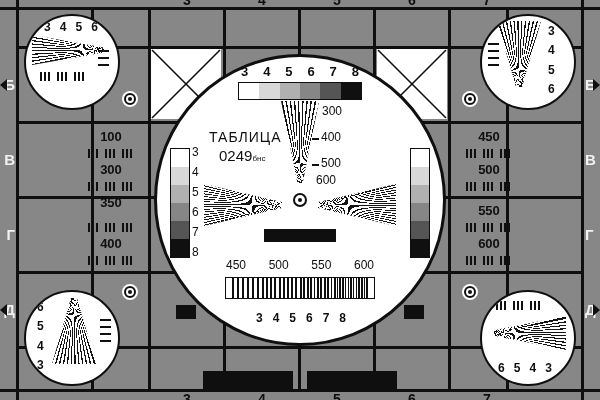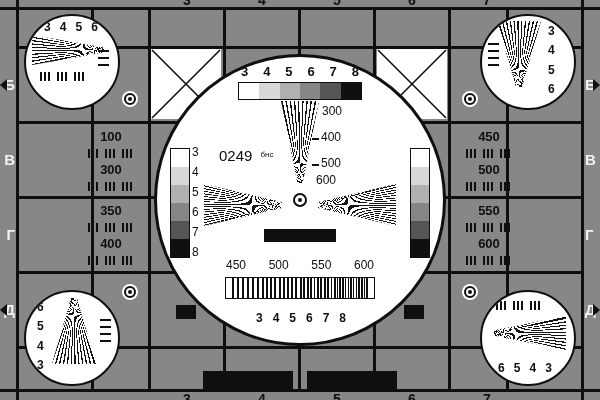--- a/index.html
+++ b/index.html
@@ -42,21 +42,21 @@
   .steps-v i{flex:1;}
   .fan{position:absolute;}
   .fan.cw{background:repeating-conic-gradient(from 347deg at 50% 100%,#131313 0 1deg,rgba(0,0,0,0) 1deg 2.9deg);clip-path:polygon(0 0,100% 0,57% 100%,43% 100%);}
   .fan.cl{background:repeating-conic-gradient(from 255deg at 100% 50%,#131313 0 0.7deg,rgba(0,0,0,0) 0.7deg 1.9deg);clip-path:polygon(0 0,0 100%,100% 57%,100% 43%);}
   .fan.cr{background:repeating-conic-gradient(from 75deg at 0% 50%,#131313 0 0.7deg,rgba(0,0,0,0) 0.7deg 1.9deg);clip-path:polygon(100% 0,100% 100%,0 57%,0 43%);}
   .fan.tl{background:repeating-conic-gradient(from 258deg at 100% 50%,#131313 0 1deg,rgba(0,0,0,0) 1deg 2.7deg);clip-path:polygon(0 0,0 100%,100% 58%,100% 42%);}
   .fan.br{background:repeating-conic-gradient(from 78deg at 0% 50%,#131313 0 1deg,rgba(0,0,0,0) 1deg 2.7deg);clip-path:polygon(100% 0,100% 100%,0 58%,0 42%);}
   .fan.tr{background:repeating-conic-gradient(from 342deg at 50% 100%,#131313 0 1.2deg,rgba(0,0,0,0) 1.2deg 3.3deg);clip-path:polygon(0 0,100% 0,57% 100%,43% 100%);}
   .fan.bl{background:repeating-conic-gradient(from 162deg at 50% 0%,#131313 0 1.2deg,rgba(0,0,0,0) 1.2deg 3.3deg);clip-path:polygon(0 100%,100% 100%,57% 0,43% 0);}
   .title{position:absolute;font-size:14px;letter-spacing:1px;}
-  .title2{position:absolute;font-size:15px;display:flex;align-items:center;gap:8px;}
+  .title2{position:absolute;font-size:15px;display:flex;align-items:flex-end;}
   .sup{font-size:8px;letter-spacing:0;margin-top:-2px;}
   .wlab{position:absolute;font-size:12px;}
   .burst{position:absolute;display:flex;border:1px solid #0f0f0f;background:#fff;box-sizing:border-box;}
   .burst i{height:100%;}
 </style>
 </head>
 <body>
 
 <div class="scene">
 
@@ -133,21 +133,21 @@
       <i></i>
       <i></i>
       <i></i>
       <i class="g"></i>
       <i></i>
       <i></i>
       <i class="g"></i>
       <i></i>
       <i></i>
     </div>
-  <div class="cnum" style="left:76px;top:204px;width:70px">350</div>
+  <div class="cnum" style="left:76px;top:196px;width:70px">350</div>
   <div class="ticks" style="left:88px;top:223px">
       <i></i>
       <i></i>
       <i></i>
       <i class="g"></i>
       <i></i>
       <i></i>
       <i class="g"></i>
       <i></i>
       <i></i>
@@ -333,20 +333,21 @@
   </div>
 
   <div class="fan cw" style="left:281px;top:101px;width:38px;height:82px"></div>
   <div class="wlab" style="left:322px;top:105px">300</div>
   <i class="bar" style="left:312px;top:138px;width:7px;height:2px"></i>
   <div class="wlab" style="left:321px;top:131px">400</div>
   <i class="bar" style="left:312px;top:164px;width:7px;height:2px"></i>
   <div class="wlab" style="left:321px;top:157px">500</div>
   <div class="wlab" style="left:316px;top:174px">600</div>
 
+  <div class="title" style="left:209px;top:130px">ТАБЛИЦА</div>
   <div class="title2" style="left:219px;top:148px">
     <span>0249</span>
       <span class="sup">бнс</span>
   </div>
 
   <div class="steps-v" style="left:170px;top:148px;width:20px;height:110px">
     <i style="background-color: rgb(255, 255, 255);"></i>
       <i style="background-color: rgb(216, 216, 216);"></i>
       <i style="background-color: rgb(176, 176, 176);"></i>
       <i style="background-color: rgb(134, 134, 134);"></i>

